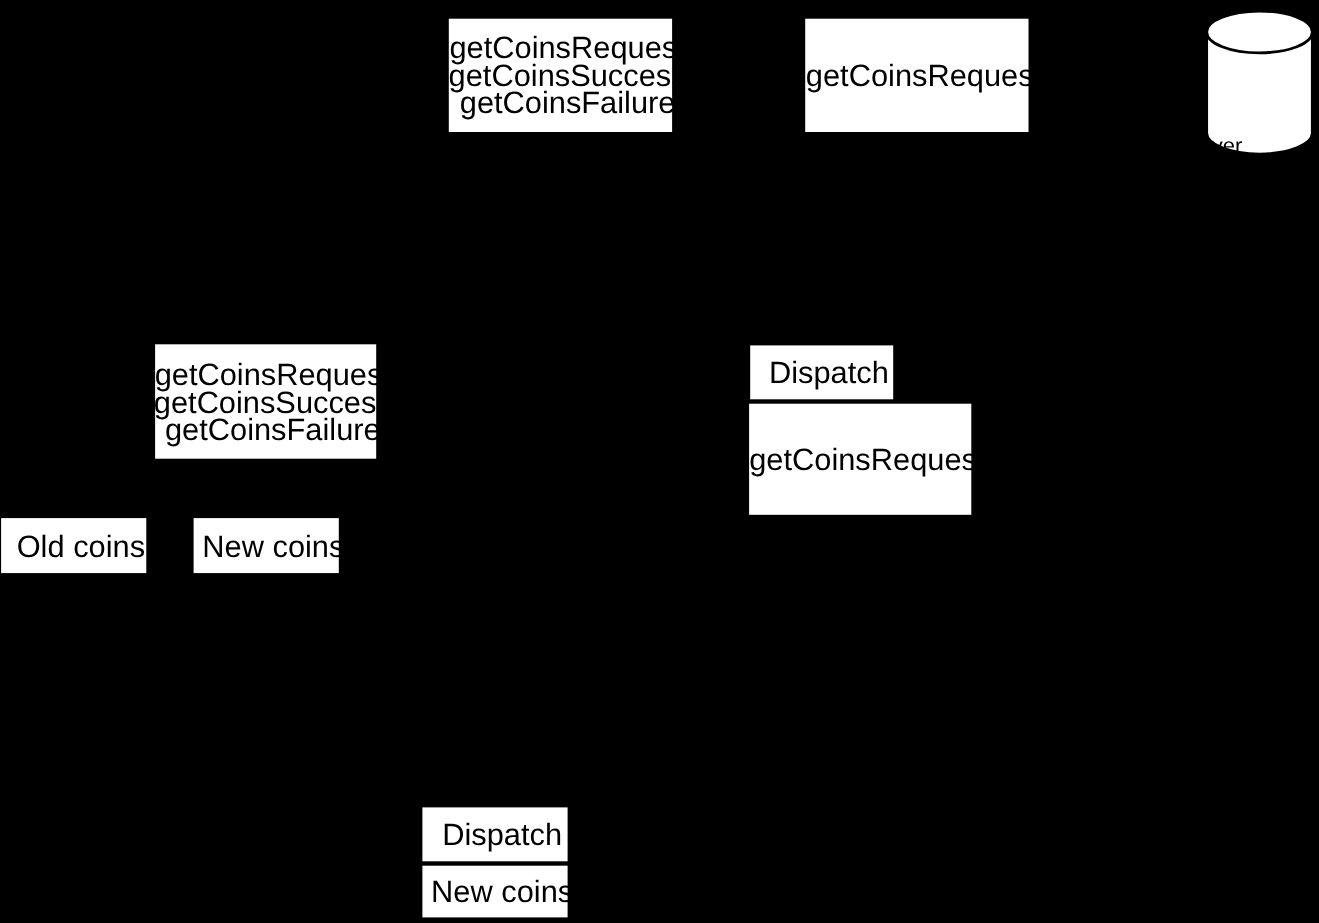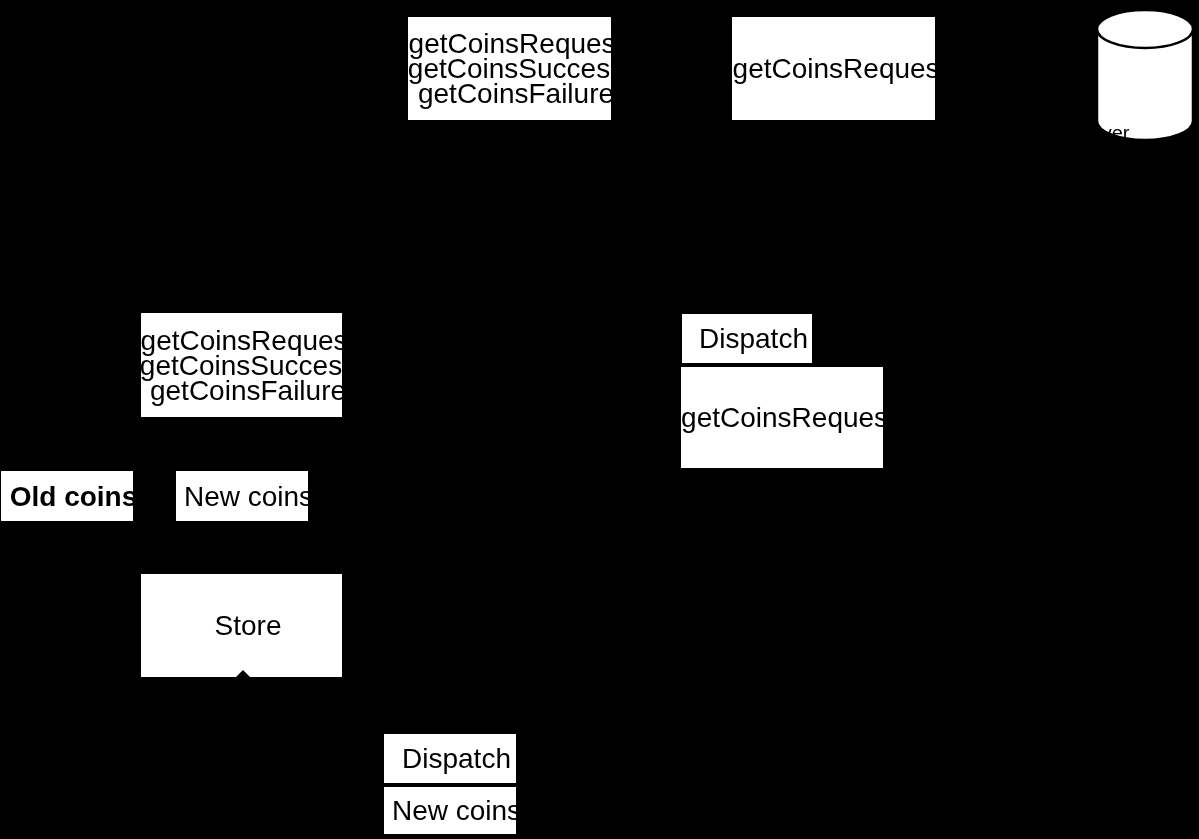--- a/index.html
+++ b/index.html
@@ -33,21 +33,21 @@
     border-radius: 0;
   }
   .node span { display: block; white-space: nowrap; }
 
   
   #actions-top          { left: 408px;  top: 17px;  width: 203px; height: 103px; }
   #get-coins-request-top{ left: 732px;  top: 17px;  width: 203px; height: 103px; }
   #actions-mid          { left: 141px;  top: 313px; width: 201px; height: 104px; }
   #dispatch-right       { left: 682px;  top: 314px; width: 130px; height: 49px; }
   #get-coins-request-right{ left: 681px; top: 367px; width: 202px; height: 101px; }
-  #old-coins            { left: 1px;    top: 471px; width: 132px; height: 50px; font-weight: bold; }
+  #old-coins            { left: 1px;    top: 471px; width: 132px; height: 50px; }
   #new-coins-mid        { left: 176px;  top: 471px; width: 132px; height: 50px; }
   #store                { left: 141px;  top: 574px; width: 201px; height: 103px; }
   #coins-index          { left: 681px;  top: 610px; width: 200px; height: 102px; }
   #dispatch-bottom      { left: 384px;  top: 734px; width: 132px; height: 49px; }
   #new-coins-bottom     { left: 384px;  top: 787px; width: 132px; height: 47px; }
 
   #server-shape {
     position: absolute;
     left: 1095px;
     top: 5px;
@@ -115,23 +115,20 @@
   </div>
 
   <div id="old-coins" class="node rounded">
     <span>Old coins</span>
   </div>
 
   <div id="new-coins-mid" class="node rounded">
     <span>New coins</span>
   </div>
 
-  <div id="store" class="node">
-    <span>Store</span>
-  </div>
   <div id="store-arrow-tip"></div>
 
 
   <div id="dispatch-bottom" class="node rounded">
     <span>Dispatch</span>
   </div>
 
   <div id="new-coins-bottom" class="node rounded">
     <span>New coins</span>
   </div>

